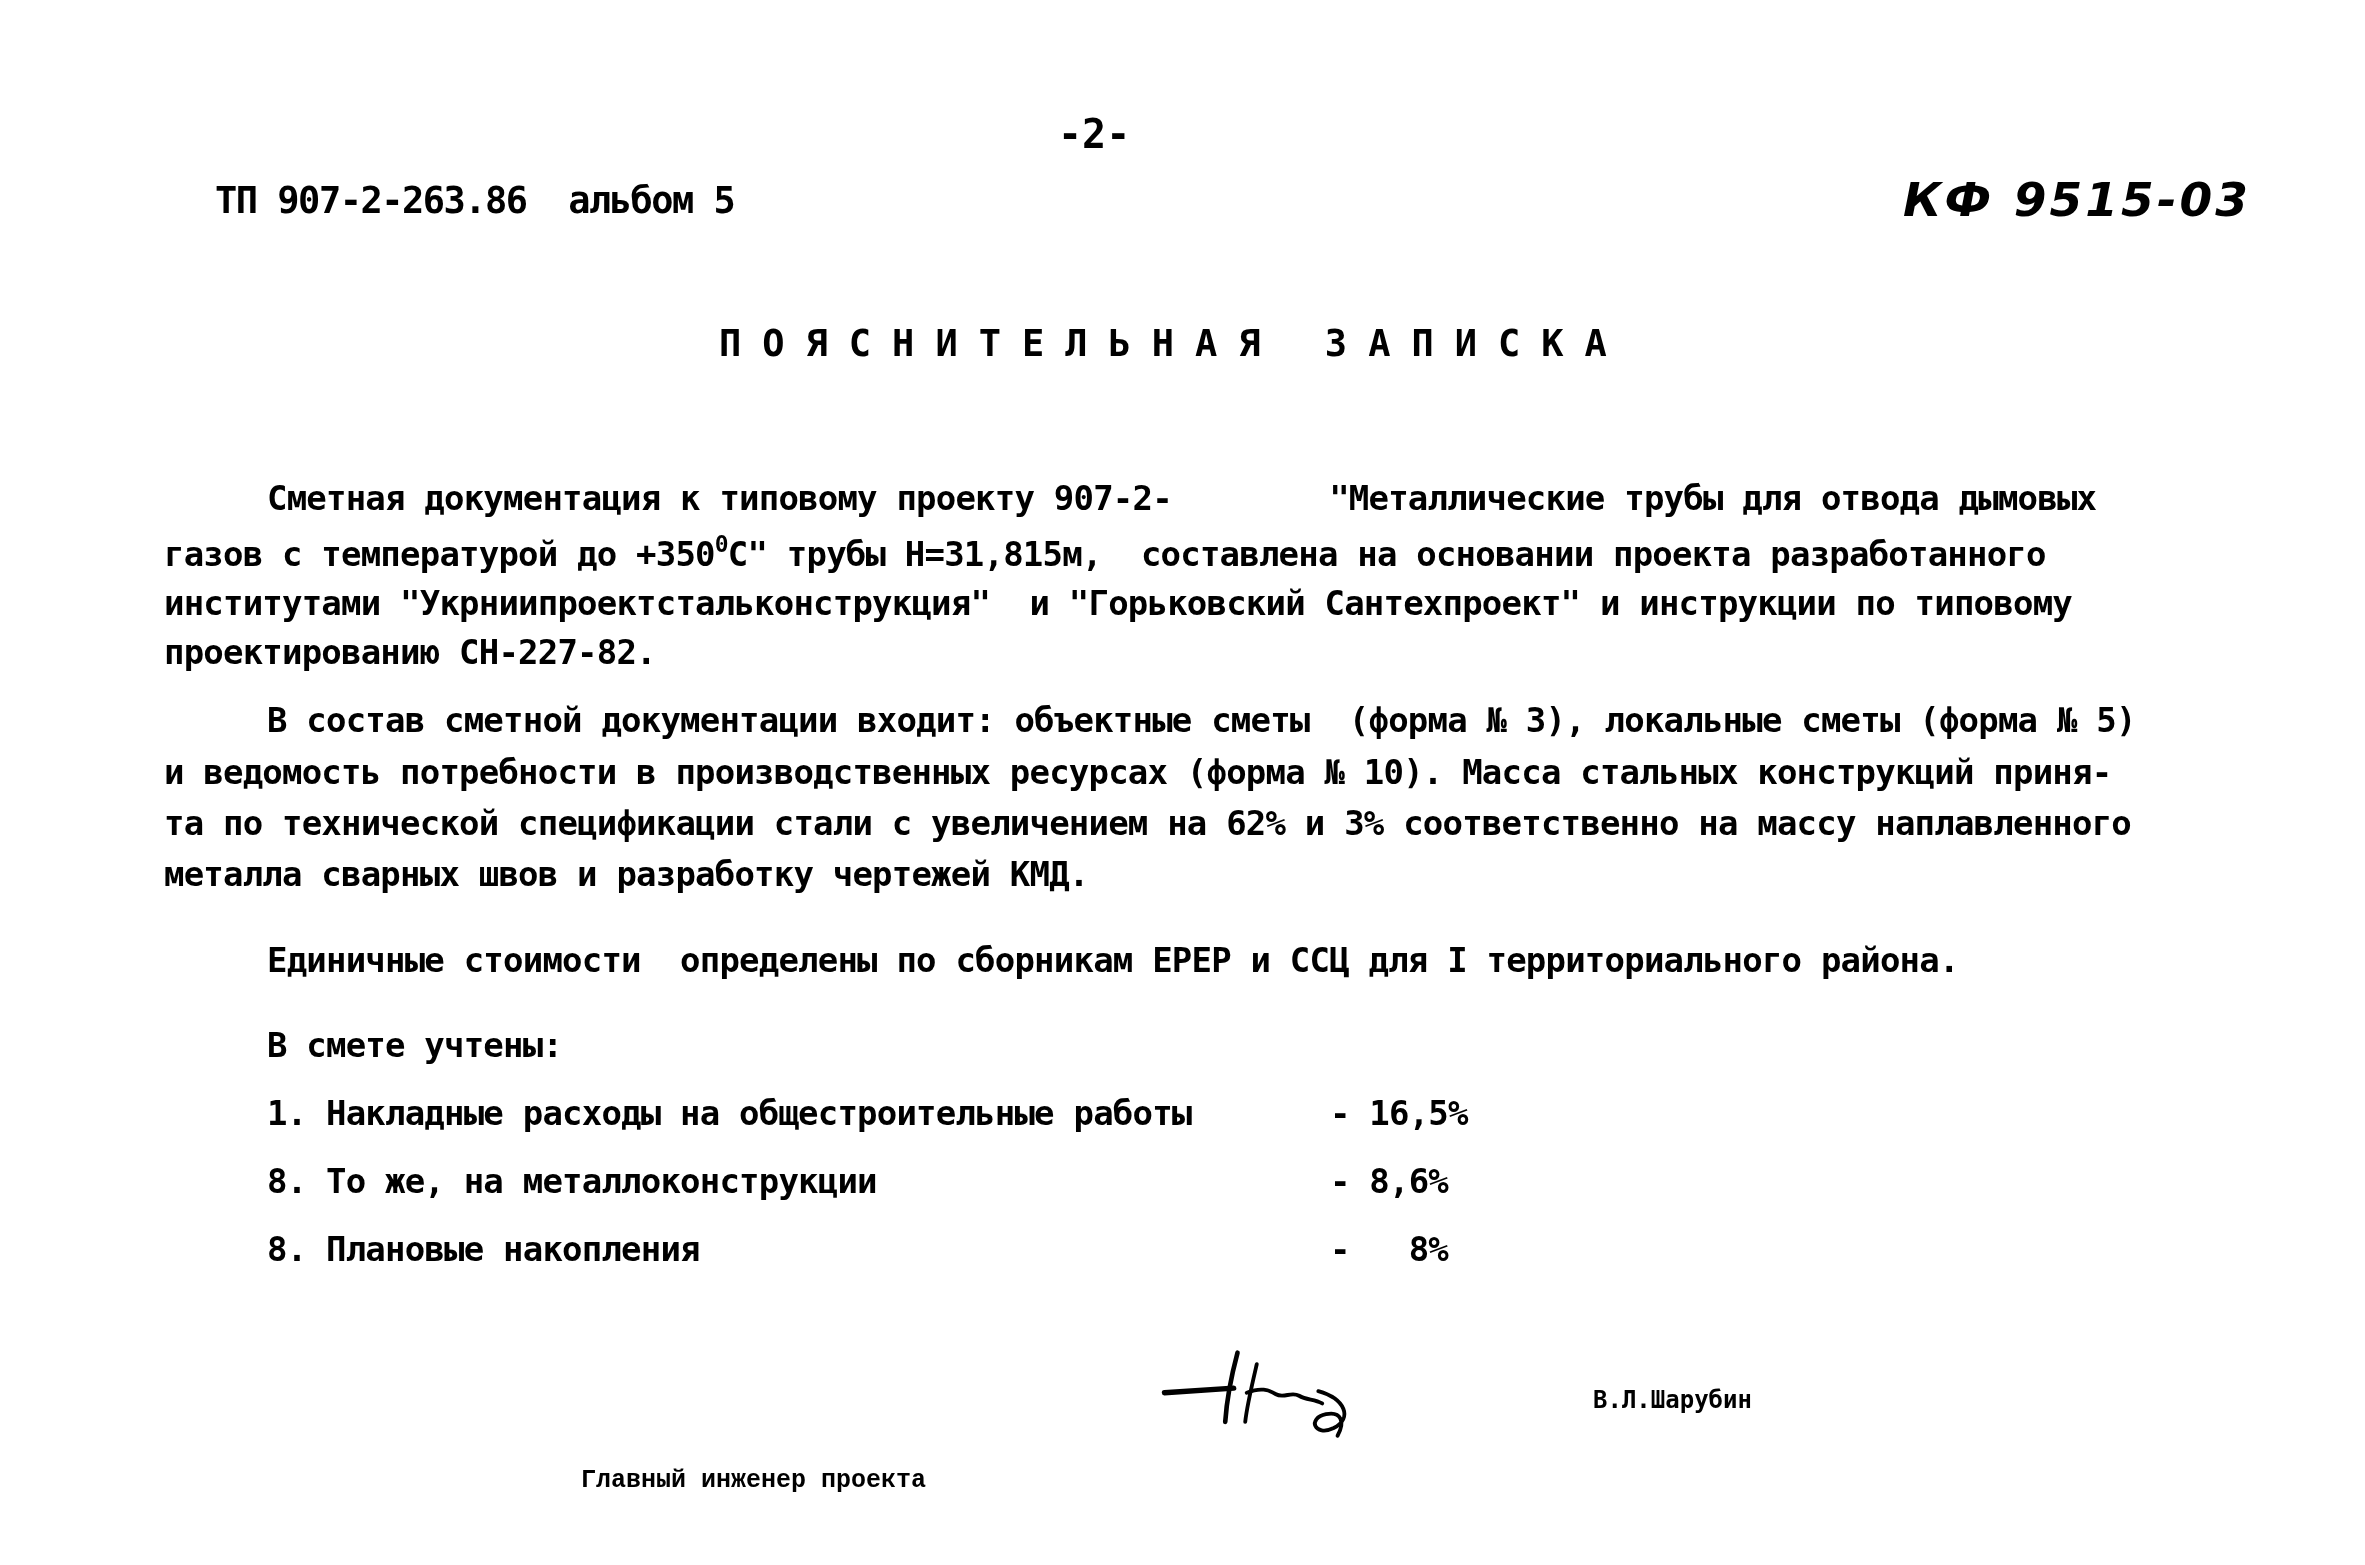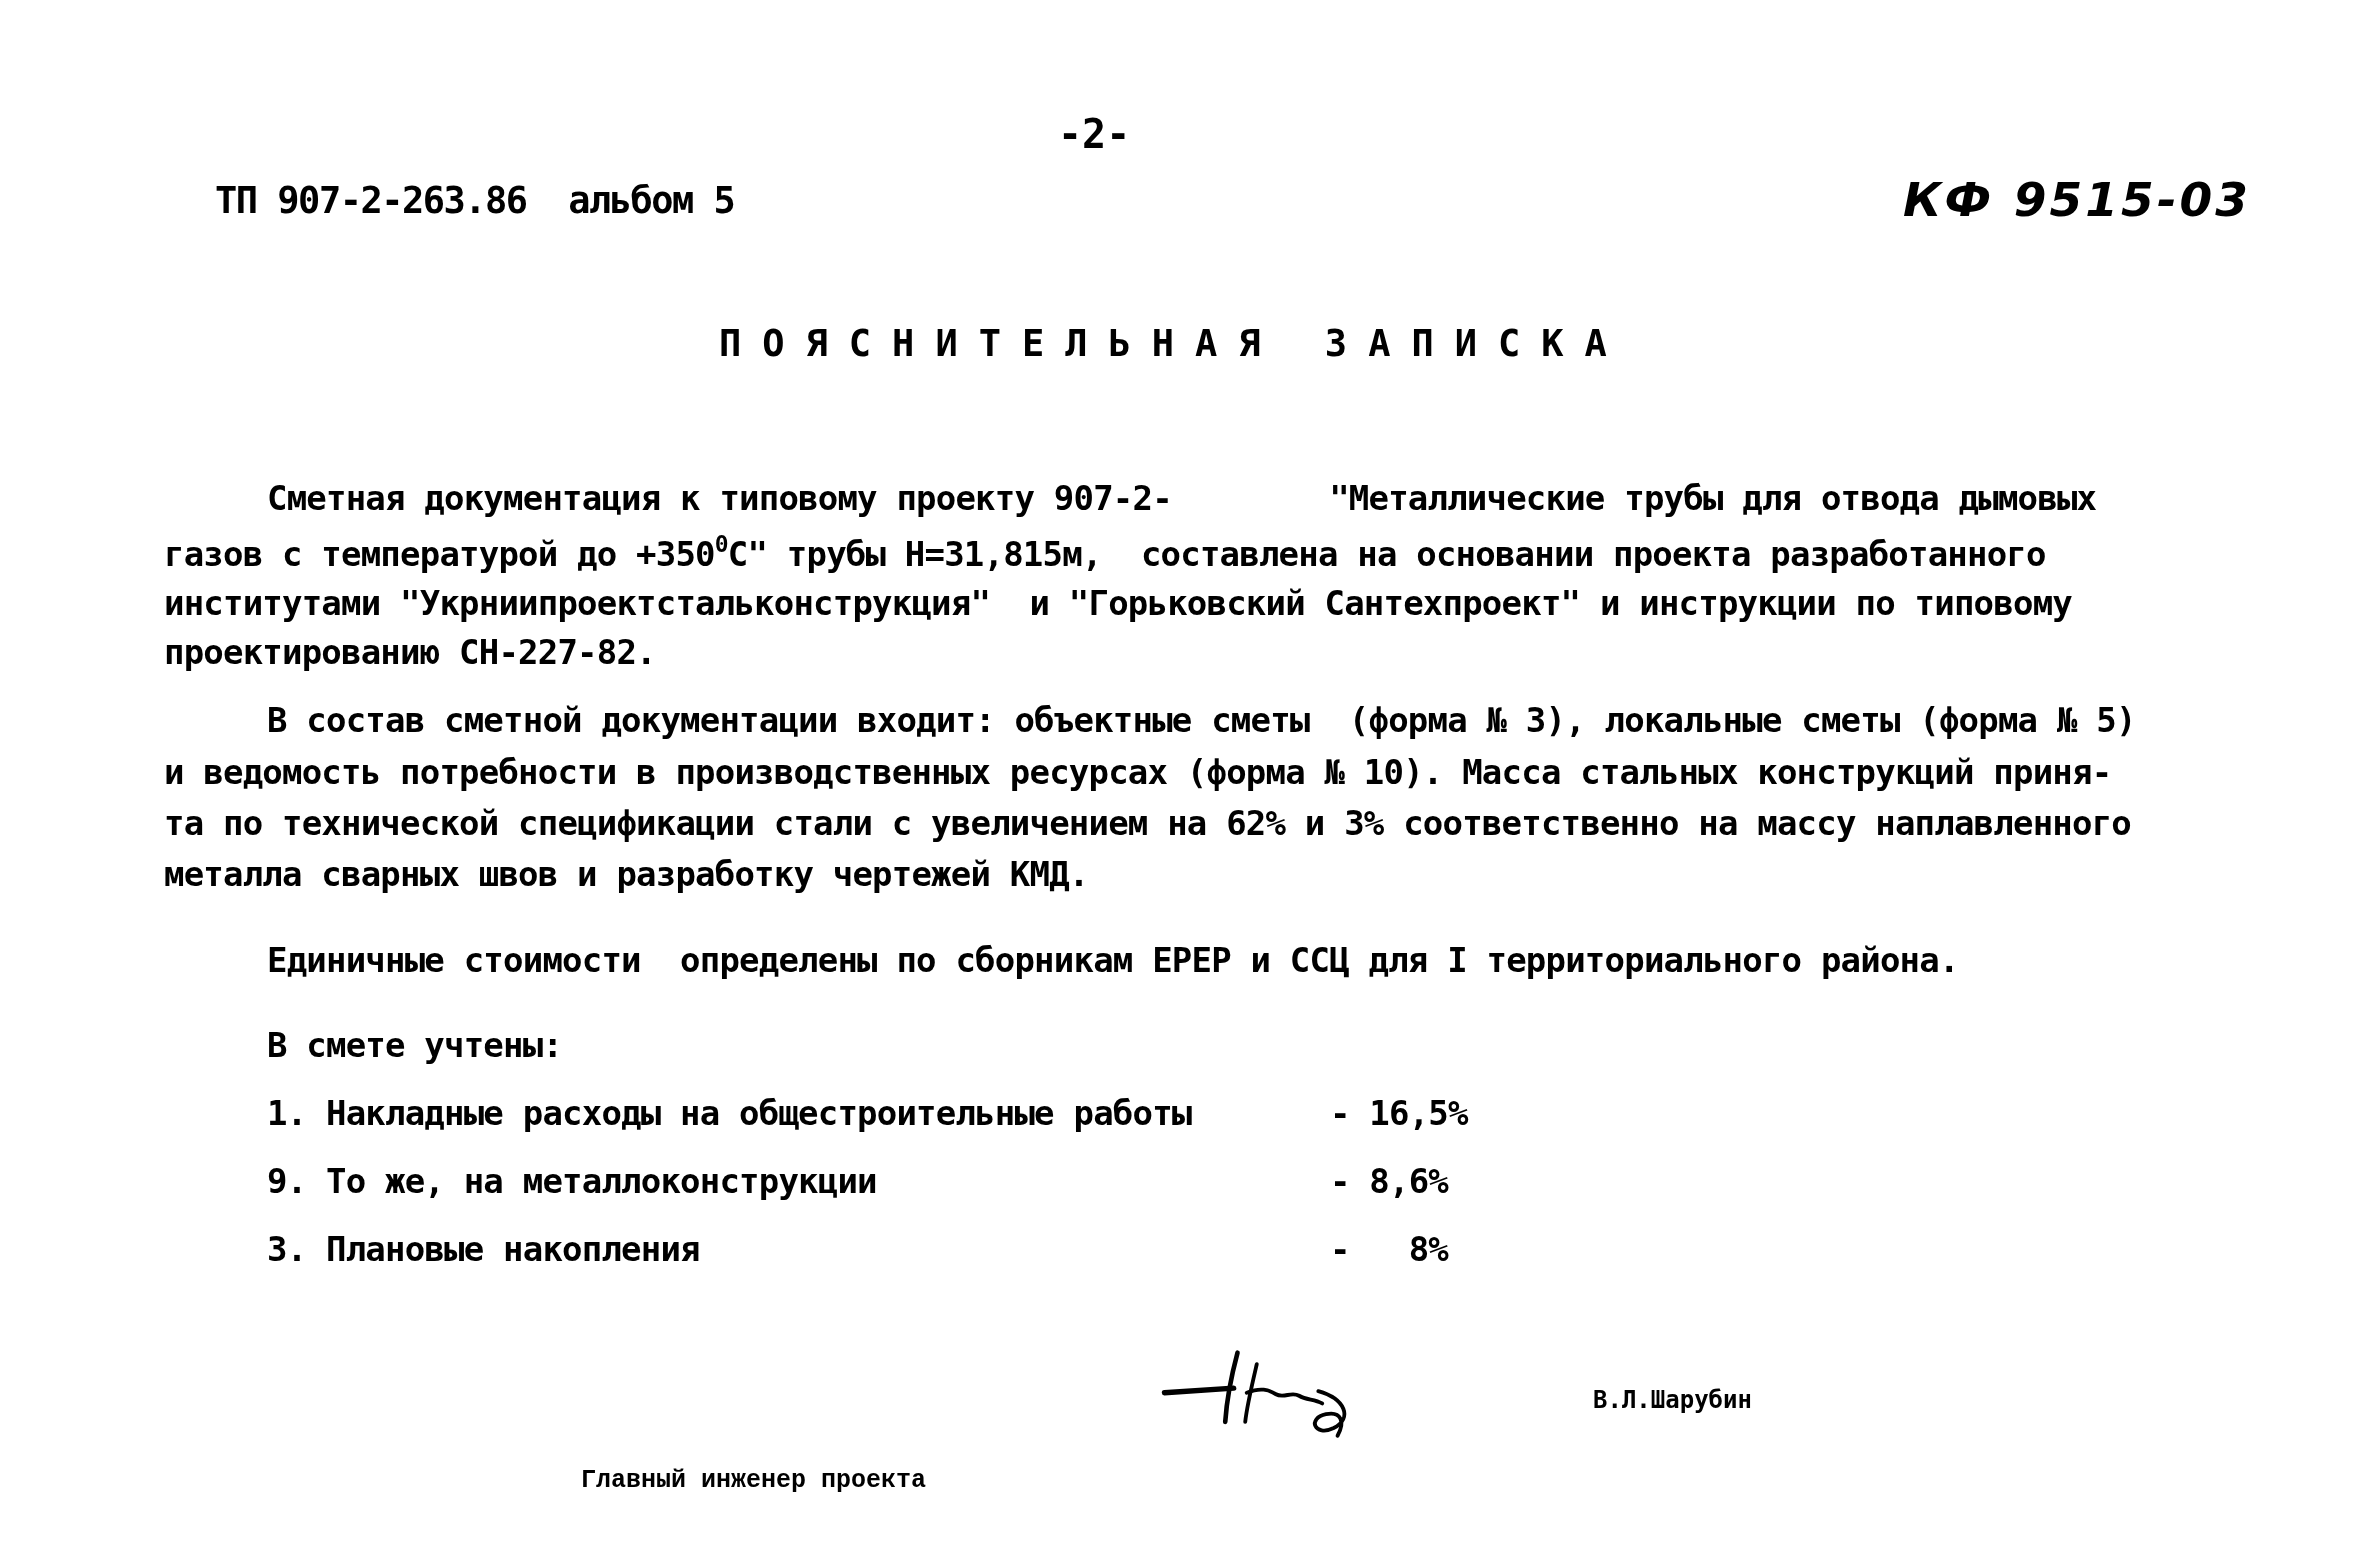--- a/index.html
+++ b/index.html
@@ -40,24 +40,24 @@
   <div class="t body-text ln" style="top:857px;">металла сварных швов и разработку чертежей КМД.</div>
 
   <div class="t body-text ind" style="top:943px;">Единичные стоимости  определены по сборникам ЕРЕР и ССЦ для I территориального района.</div>
 
   <div class="t body-text ind" style="top:1028px;">В смете учтены:</div>
 
   <div>
     <div class="t body-text ind" style="top:1096px;">1. Накладные расходы на общестроительные работы</div>
     <div class="t body-text" style="left:1330px; top:1096px;">- 16,5%</div>
 
-    <div class="t body-text ind" style="top:1164px;">9. То же, на металлоконструкции</div>
+    <div class="t body-text ind" style="top:1164px;">8. То же, на металлоконструкции</div>
     <div class="t body-text" style="left:1330px; top:1164px;">- 8,6%</div>
 
-    <div class="t body-text ind" style="top:1232px;">3. Плановые накопления</div>
+    <div class="t body-text ind" style="top:1232px;">8. Плановые накопления</div>
     <div class="t body-text" style="left:1330px; top:1232px;">-   8%</div>
   </div>
 
   <div class="t sig-label">Главный инженер проекта</div>
   <svg class="signature" viewBox="0 0 300 130">
     <path d="M5 62 L95 56" stroke="#000" stroke-width="7" fill="none" stroke-linecap="round"></path>
     <path d="M100 10 C92 40 86 70 84 100" stroke="#000" stroke-width="6" fill="none" stroke-linecap="round"></path>
     <path d="M125 25 C118 55 112 80 110 100" stroke="#000" stroke-width="5" fill="none" stroke-linecap="round"></path>
     <path d="M112 62 C130 55 140 58 150 64 C160 70 170 60 180 66 C190 72 200 70 210 76" stroke="#000" stroke-width="5" fill="none" stroke-linecap="round"></path>
     <path d="M205 60 C240 70 250 95 225 108 C200 120 190 95 215 90 C235 86 240 100 230 118" stroke="#000" stroke-width="5" fill="none" stroke-linecap="round"></path>

